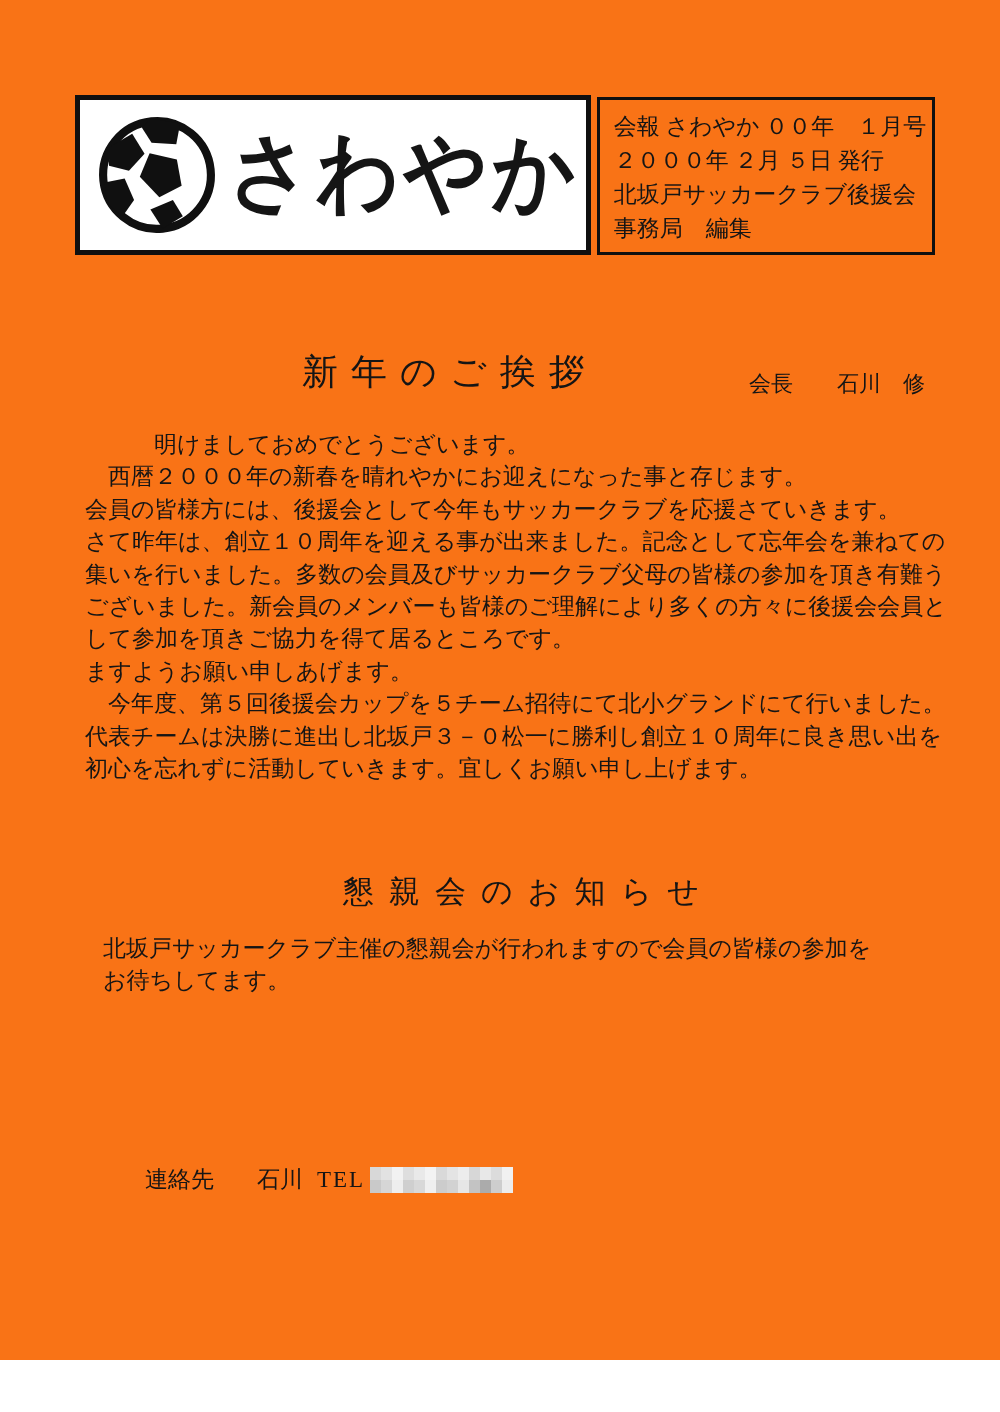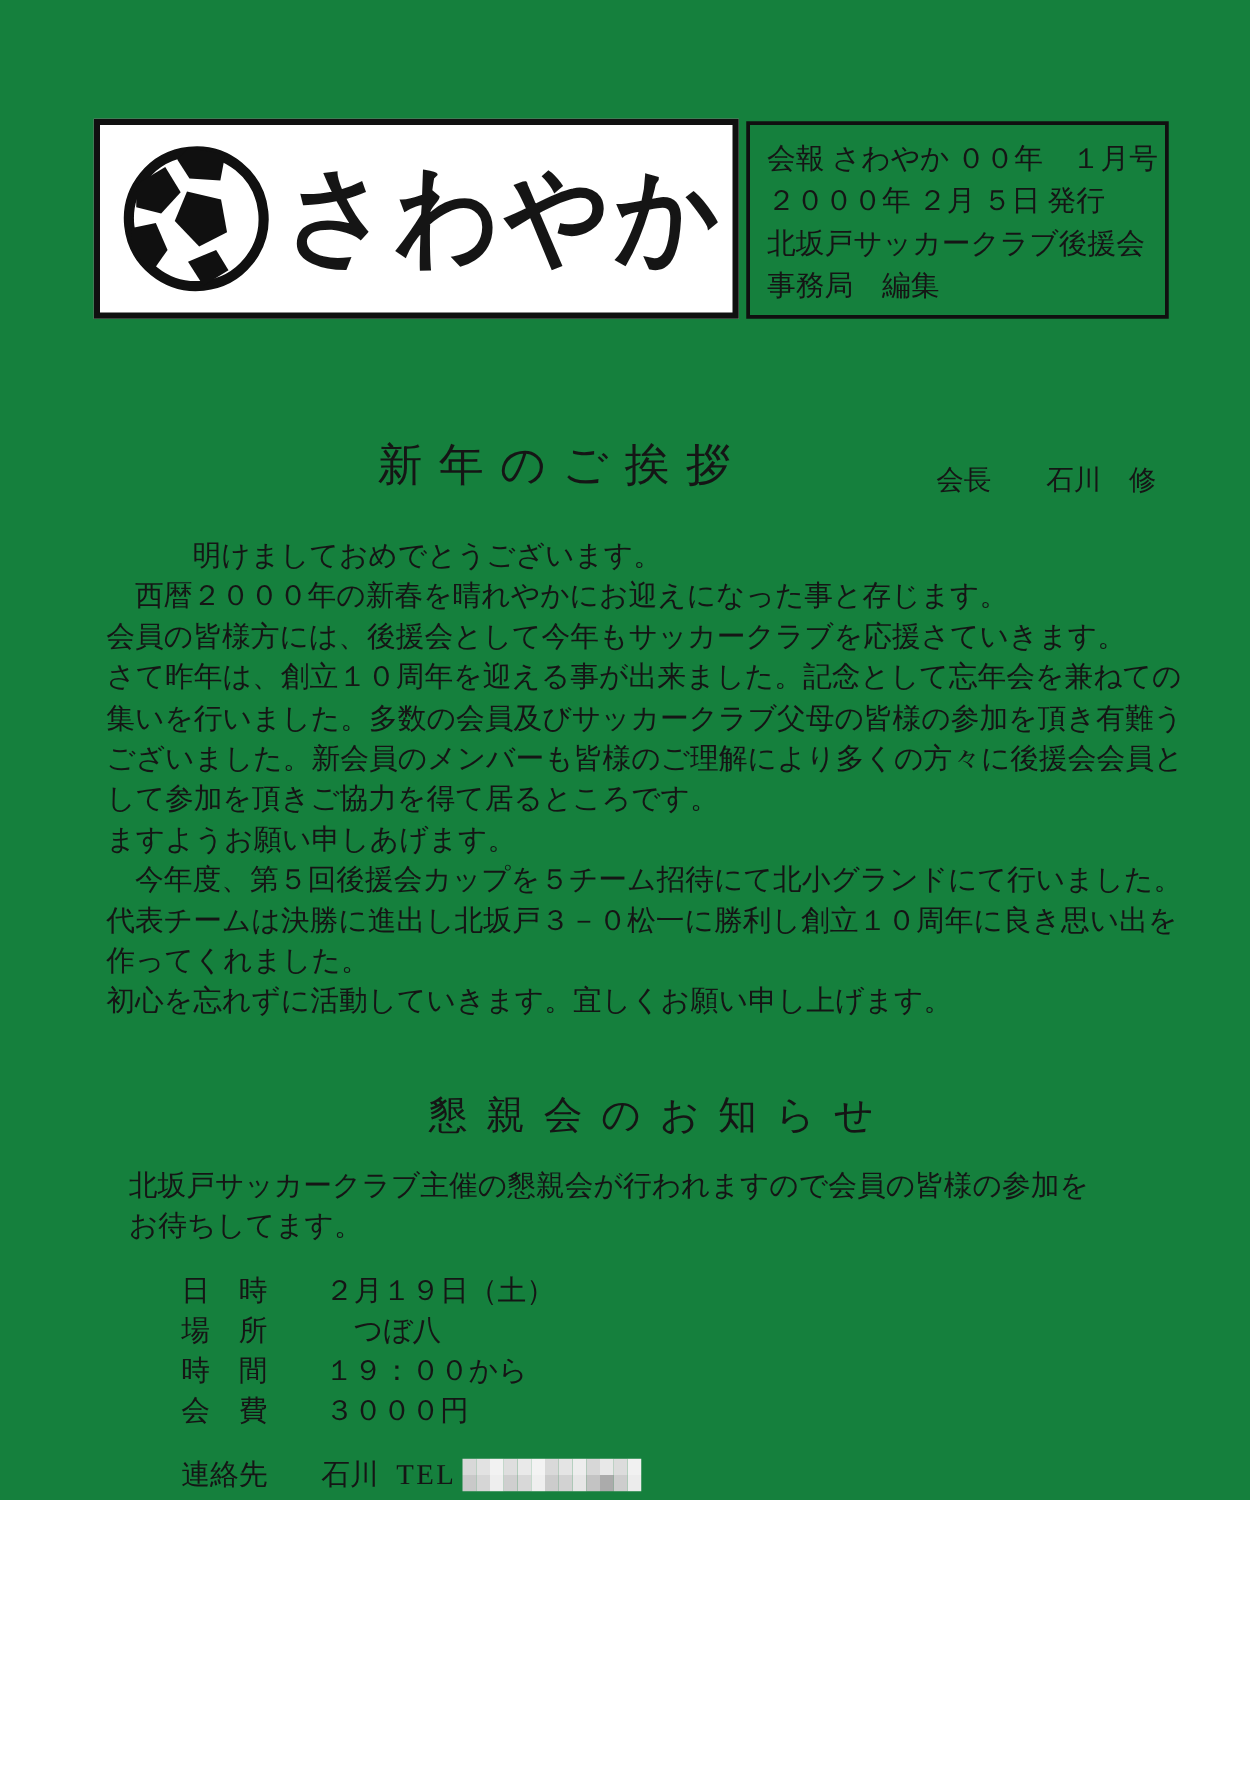--- a/index.html
+++ b/index.html
@@ -1,19 +1,19 @@
 <!DOCTYPE html>
 <html lang="ja"><head>
 <meta charset="utf-8">
 <style>
   html,body{margin:0;padding:0;}
   .page{
     position:relative;
-    width:1000px;height:1200px;
-    background:#15803d;
+    width:1000px;height:1360px;
+    background:#f97316;
     color:#151515;
     font-family:"Liberation Serif","DejaVu Serif",serif;
     overflow:hidden;
   }
   
   .masthead{position:absolute;left:75px;top:95px;width:851px;height:160px;display:flex;}
   .logo-box{
     box-sizing:border-box;width:517px;height:160px;
     border:5px solid #101010;
     display:flex;align-items:center;
@@ -83,49 +83,30 @@
     <div>　　　明けましておめでとうございます。</div>
     <div>　西暦２０００年の新春を晴れやかにお迎えになった事と存じます。</div>
     <div>会員の皆様方には、後援会として今年もサッカークラブを応援さていきます。</div>
     <div>さて昨年は、創立１０周年を迎える事が出来ました。記念として忘年会を兼ねての</div>
     <div>集いを行いました。多数の会員及びサッカークラブ父母の皆様の参加を頂き有難う</div>
     <div>ございました。新会員のメンバーも皆様のご理解により多くの方々に後援会会員と</div>
     <div>して参加を頂きご協力を得て居るところです。</div>
     <div>ますようお願い申しあげます。</div>
     <div>　今年度、第５回後援会カップを５チーム招待にて北小グランドにて行いました。</div>
     <div>代表チームは決勝に進出し北坂戸３－０松一に勝利し創立１０周年に良き思い出を</div>
-    <div>作ってくれました。</div>
     <div>初心を忘れずに活動していきます。宜しくお願い申し上げます。</div>
   </div>
 
   <div class="title2">懇親会のお知らせ</div>
 
   <div class="body2">
     <div>北坂戸サッカークラブ主催の懇親会が行われますので会員の皆様の参加を</div>
     <div>お待ちしてます。</div>
   </div>
 
-  <div class="details">
-    <div class="detail-row">
-      <span class="detail-label">日　時</span>
-      <span>２月１９日（土）</span>
-    </div>
-    <div class="detail-row">
-      <span class="detail-label">場　所</span>
-      <span>　つぼ八</span>
-    </div>
-    <div class="detail-row">
-      <span class="detail-label">時　間</span>
-      <span>１９：００から</span>
-    </div>
-    <div class="detail-row">
-      <span class="detail-label">会　費</span>
-      <span>３０００円</span>
-    </div>
-  </div>
 
   <div class="contact">
     <span class="contact-label">連絡先</span>
     <span class="contact-name">石川</span>
     <span class="contact-tel">TEL</span>
     <span class="redaction">
         <span style="background: rgb(216, 216, 216);"></span>
         <span style="background: rgb(226, 226, 226);"></span>
         <span style="background: rgb(242, 242, 242);"></span>
         <span style="background: rgb(222, 222, 222);"></span>

